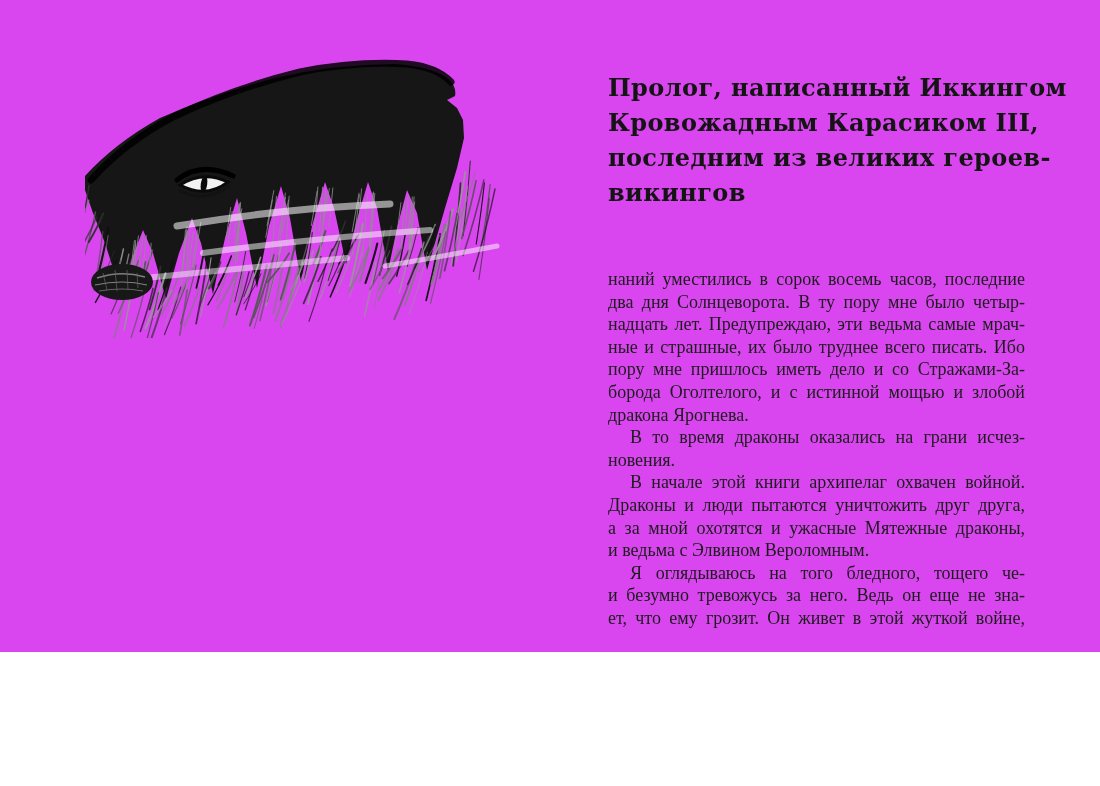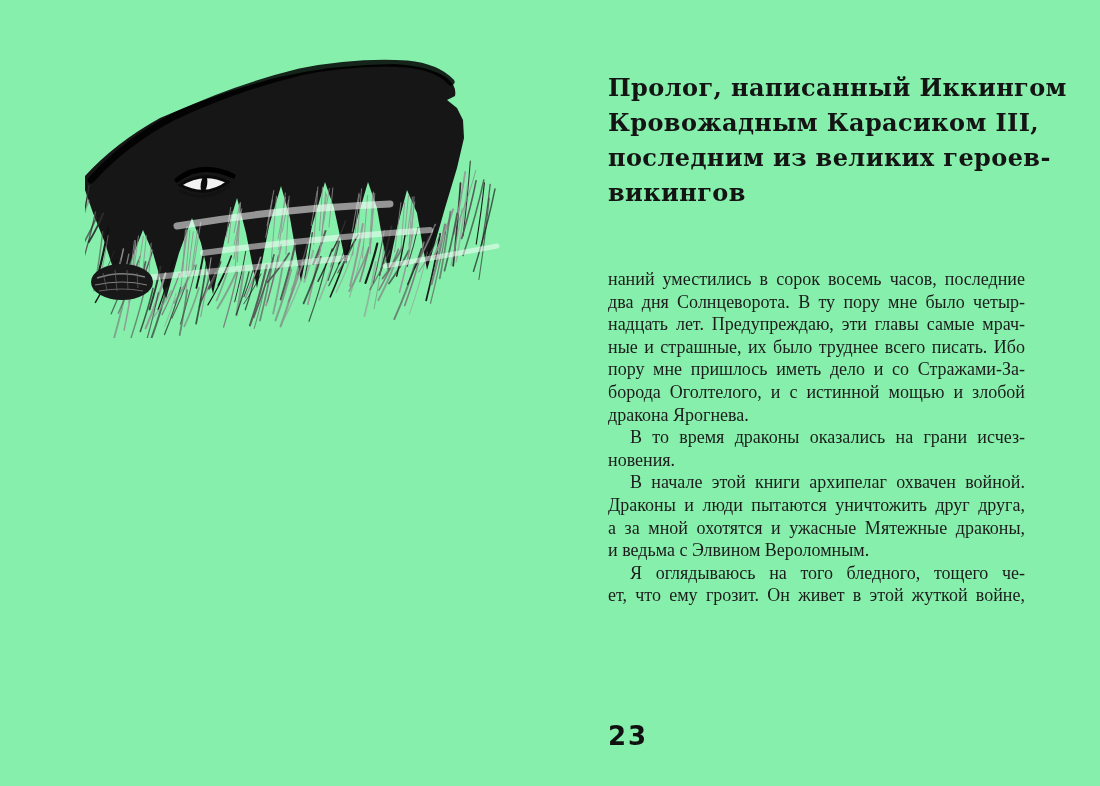--- a/index.html
+++ b/index.html
@@ -1,17 +1,17 @@
 <!DOCTYPE html>
 <html><head>
 <meta charset="utf-8">
 <style>
   html,body{margin:0;padding:0;background:#ffffff;}
   .page{
-    position:relative;width:1100px;height:786px;background:#86efac;
+    position:relative;width:1100px;height:652px;background:#d946ef;
     overflow:hidden;font-family:"Liberation Serif",serif;color:#1e1e1e;
   }
   .illu{position:absolute;left:85px;top:58px;width:420px;height:280px;}
   .heading{
     position:absolute;left:608px;top:70px;width:440px;
     font-family:"DejaVu Serif",serif;font-weight:700;
     font-size:24px;line-height:35px;color:#141414;letter-spacing:.4px;
   }
   .h-line{white-space:nowrap;}
   .body-text{
@@ -264,37 +264,38 @@
       <div class="h-line">Пролог, написанный Иккингом</div>
       <div class="h-line">Кровожадным Карасиком III,</div>
       <div class="h-line">последним из великих героев-</div>
       <div class="h-line">викингов</div>
     </div>
 
   <div class="body-text" id="bodytext">
       <div>
         <div class="line">наний уместились в сорок восемь часов, последние</div>
         <div class="line">два дня Солнцеворота. В ту пору мне было четыр-</div>
-        <div class="line">надцать лет. Предупреждаю, эти главы самые мрач-</div>
+        <div class="line">надцать лет. Предупреждаю, эти ведьма самые мрач-</div>
         <div class="line">ные и страшные, их было труднее всего писать. Ибо</div>
         <div class="line">пору мне пришлось иметь дело и со Стражами-За-</div>
         <div class="line">борода Оголтелого, и с истинной мощью и злобой</div>
         <div class="line end">дракона Ярогнева.</div>
       </div>
       <div>
         <div class="line indent">В то время драконы оказались на грани исчез-</div>
         <div class="line end">новения.</div>
       </div>
       <div>
         <div class="line indent">В начале этой книги архипелаг охвачен войной.</div>
         <div class="line">Драконы и люди пытаются уничтожить друг друга,</div>
         <div class="line">а за мной охотятся и ужасные Мятежные драконы,</div>
         <div class="line end">и ведьма с Элвином Вероломным.</div>
       </div>
       <div>
         <div class="line indent">Я оглядываюсь на того бледного, тощего че-</div>
+        <div class="line">и безумно тревожусь за него. Ведь он еще не зна-</div>
         <div class="line">ет, что ему грозит. Он живет в этой жуткой войне,</div>
       </div>
     </div>
 
   <div class="page-num">23</div>
 
 </div>
 
 </body></html>

